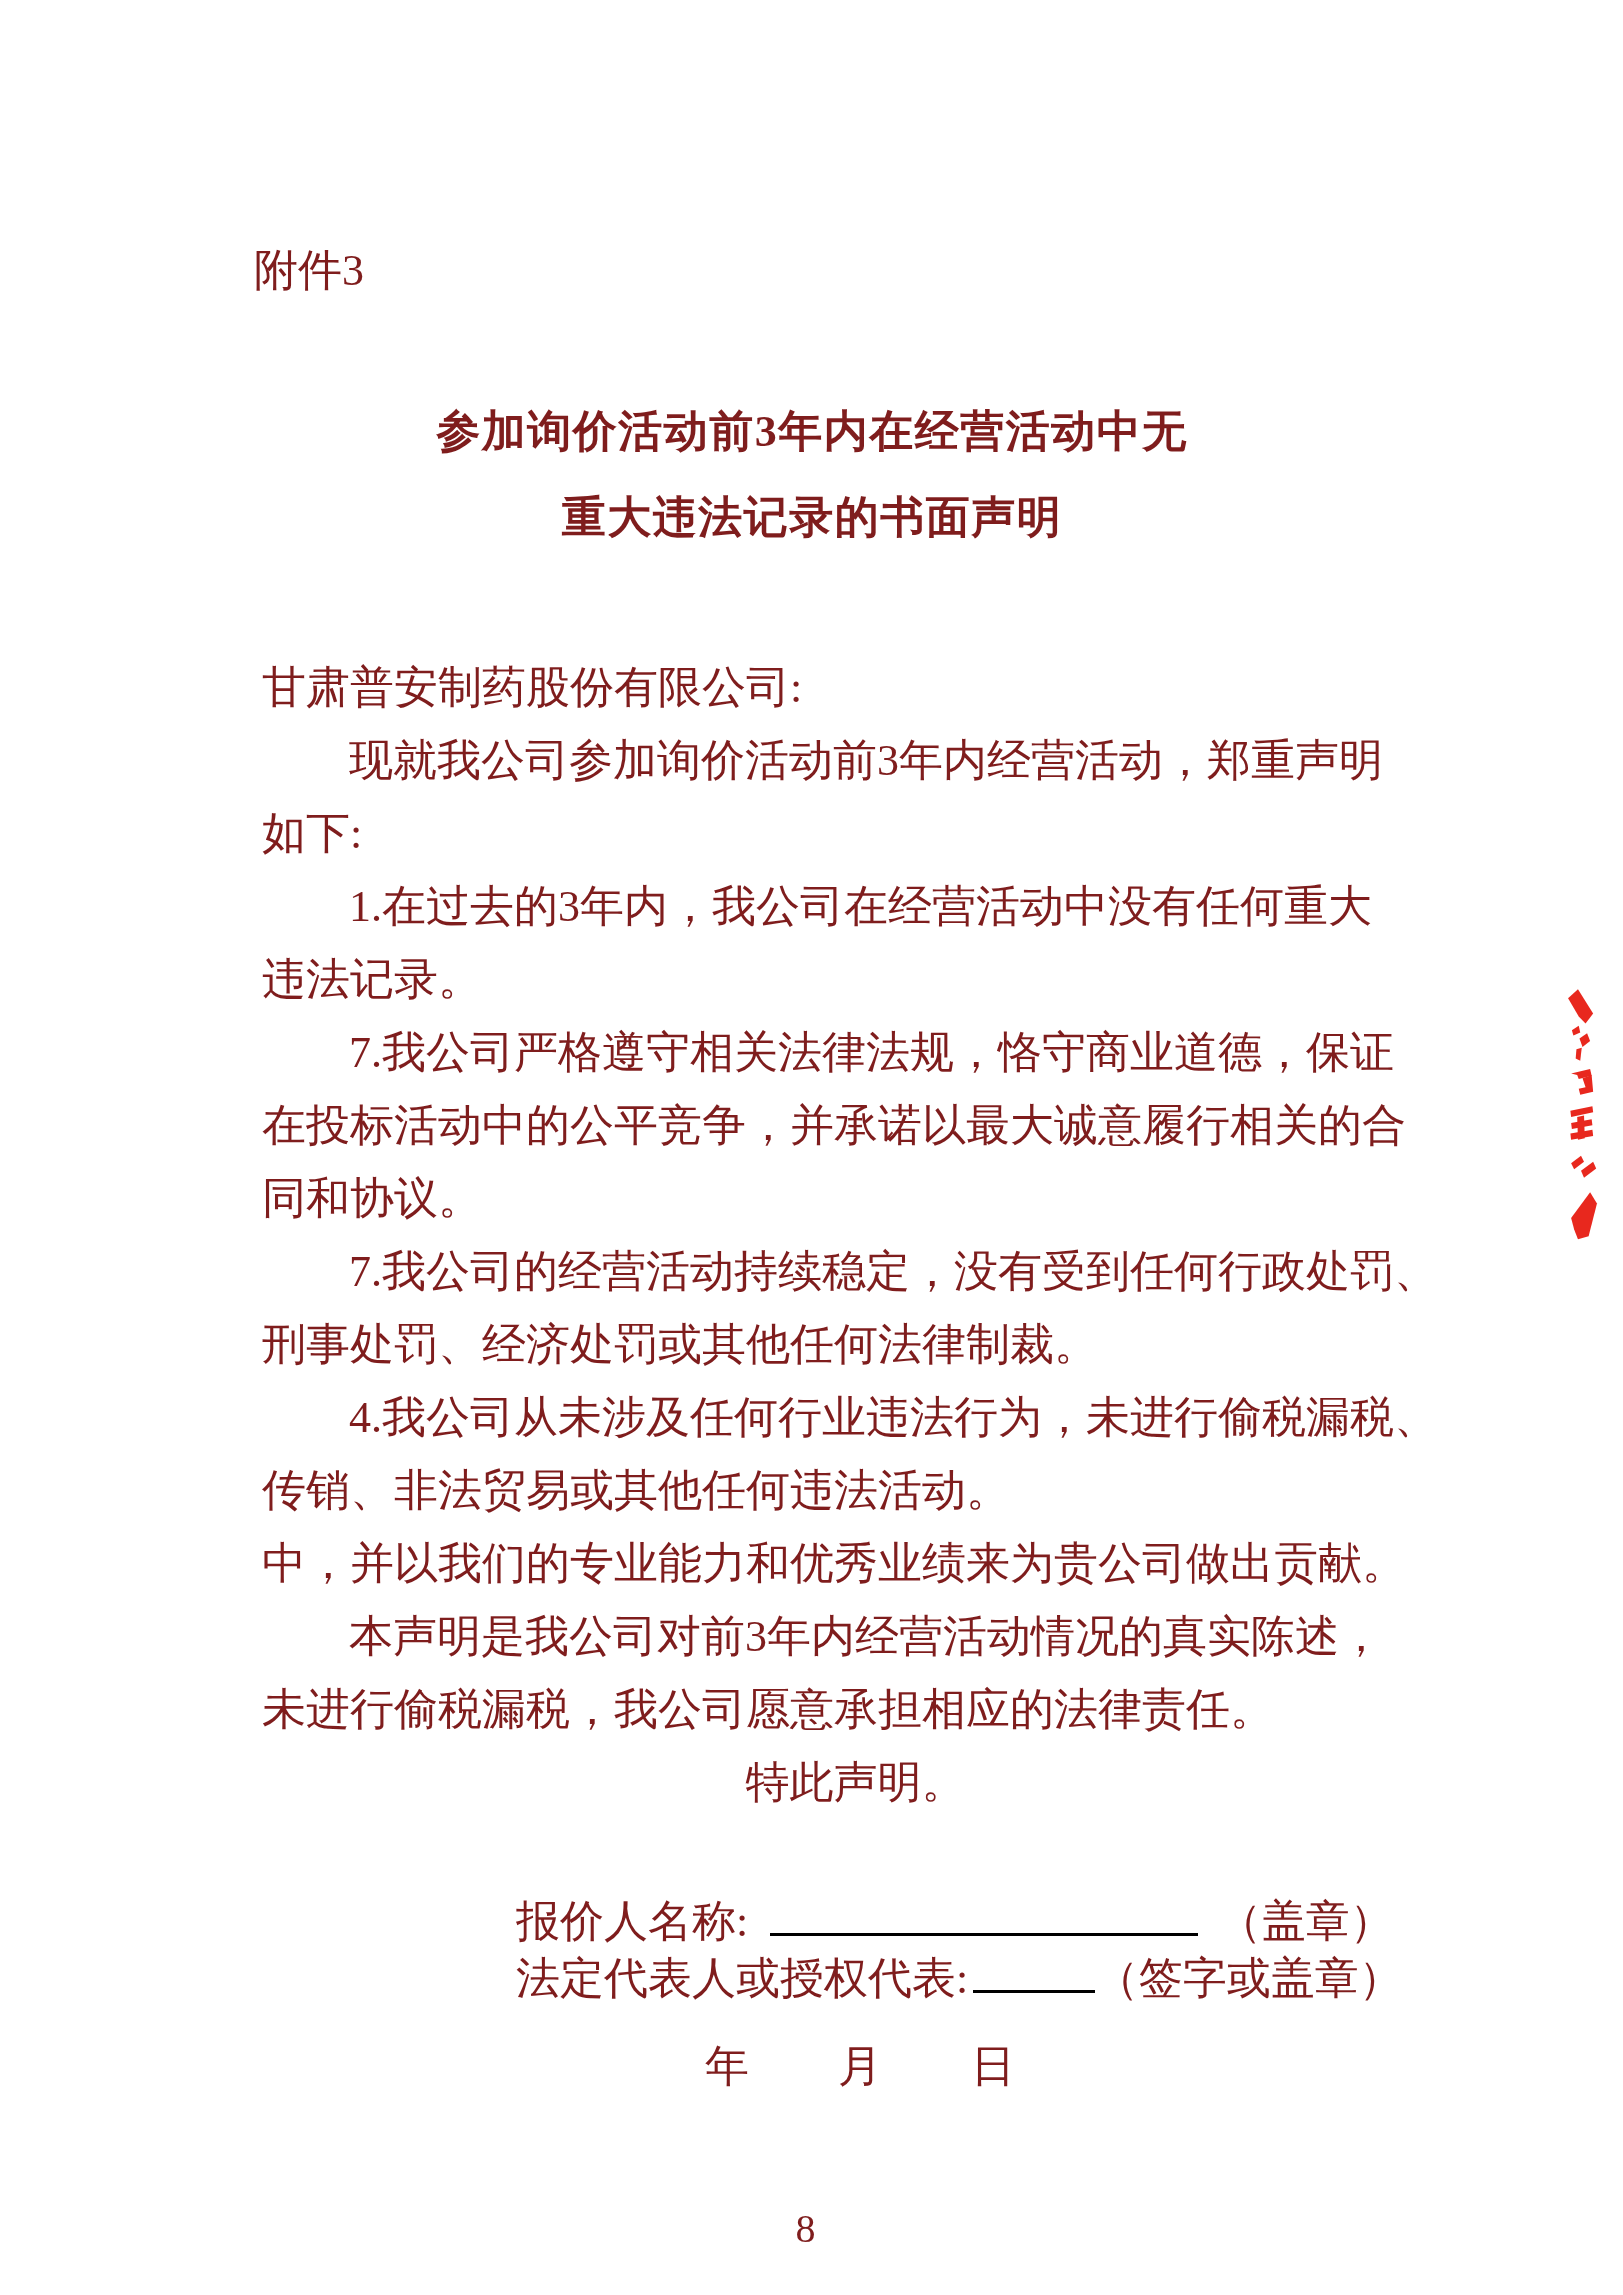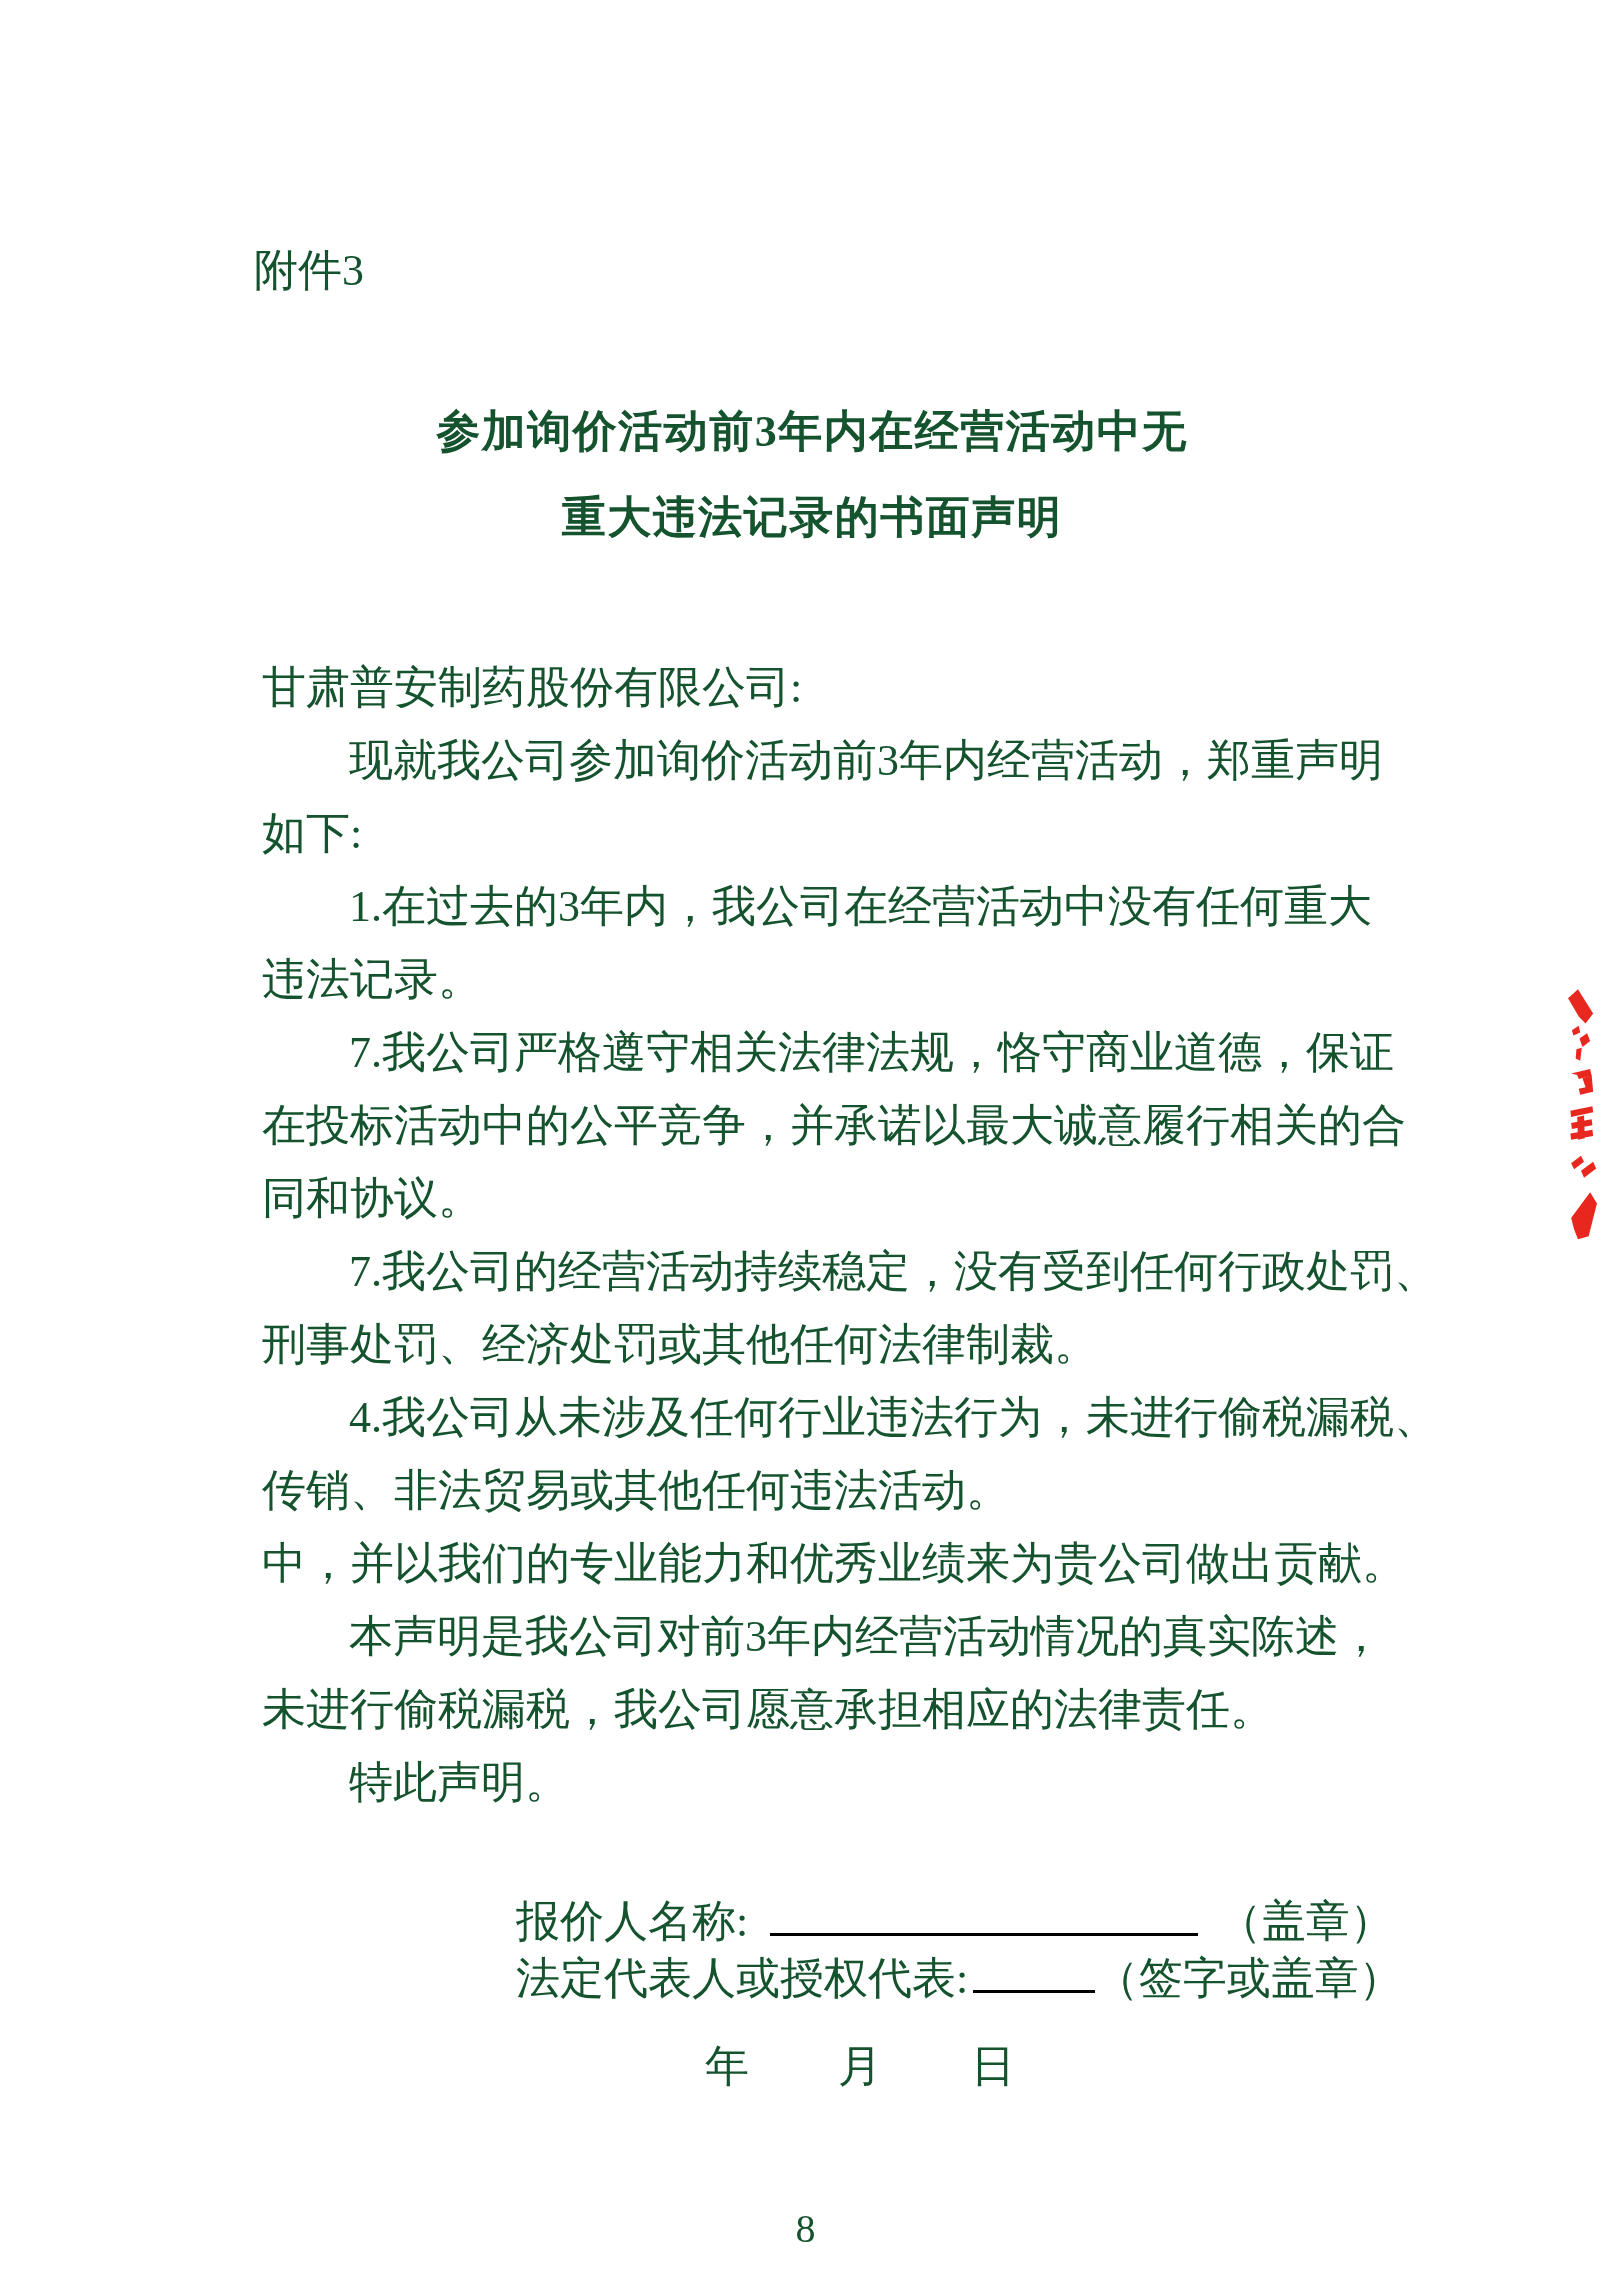--- a/index.html
+++ b/index.html
@@ -7,21 +7,21 @@
     padding: 0;
     background: #ffffff;
   }
   .page {
     position: relative;
     width: 1623px;
     height: 2295px;
     background: #ffffff;
     overflow: hidden;
     font-family: "Liberation Serif", "DejaVu Serif", serif;
-    color: #14532d;
+    color: #7f1d1d;
     text-decoration: underline;
   }
   .attachment-label {
     position: absolute;
     left: 254px;
     top: 246px;
     font-size: 44px;
     line-height: 50px;
     white-space: nowrap;
   }
@@ -44,20 +44,21 @@
     font-size: 44px;
   }
   .bline {
     height: 73px;
     line-height: 73px;
     white-space: nowrap;
     letter-spacing: 0px;
   }
   .bline.ind {
     padding-left: 87px;
+    text-align: center;
   }
   .sig-line {
     position: absolute;
     left: 516px;
     font-size: 44px;
     line-height: 73px;
     white-space: nowrap;
   }
   .sig-line.l1 { top: 1885px; text-align: center; }
   .sig-line.l2 { top: 1942px; }

